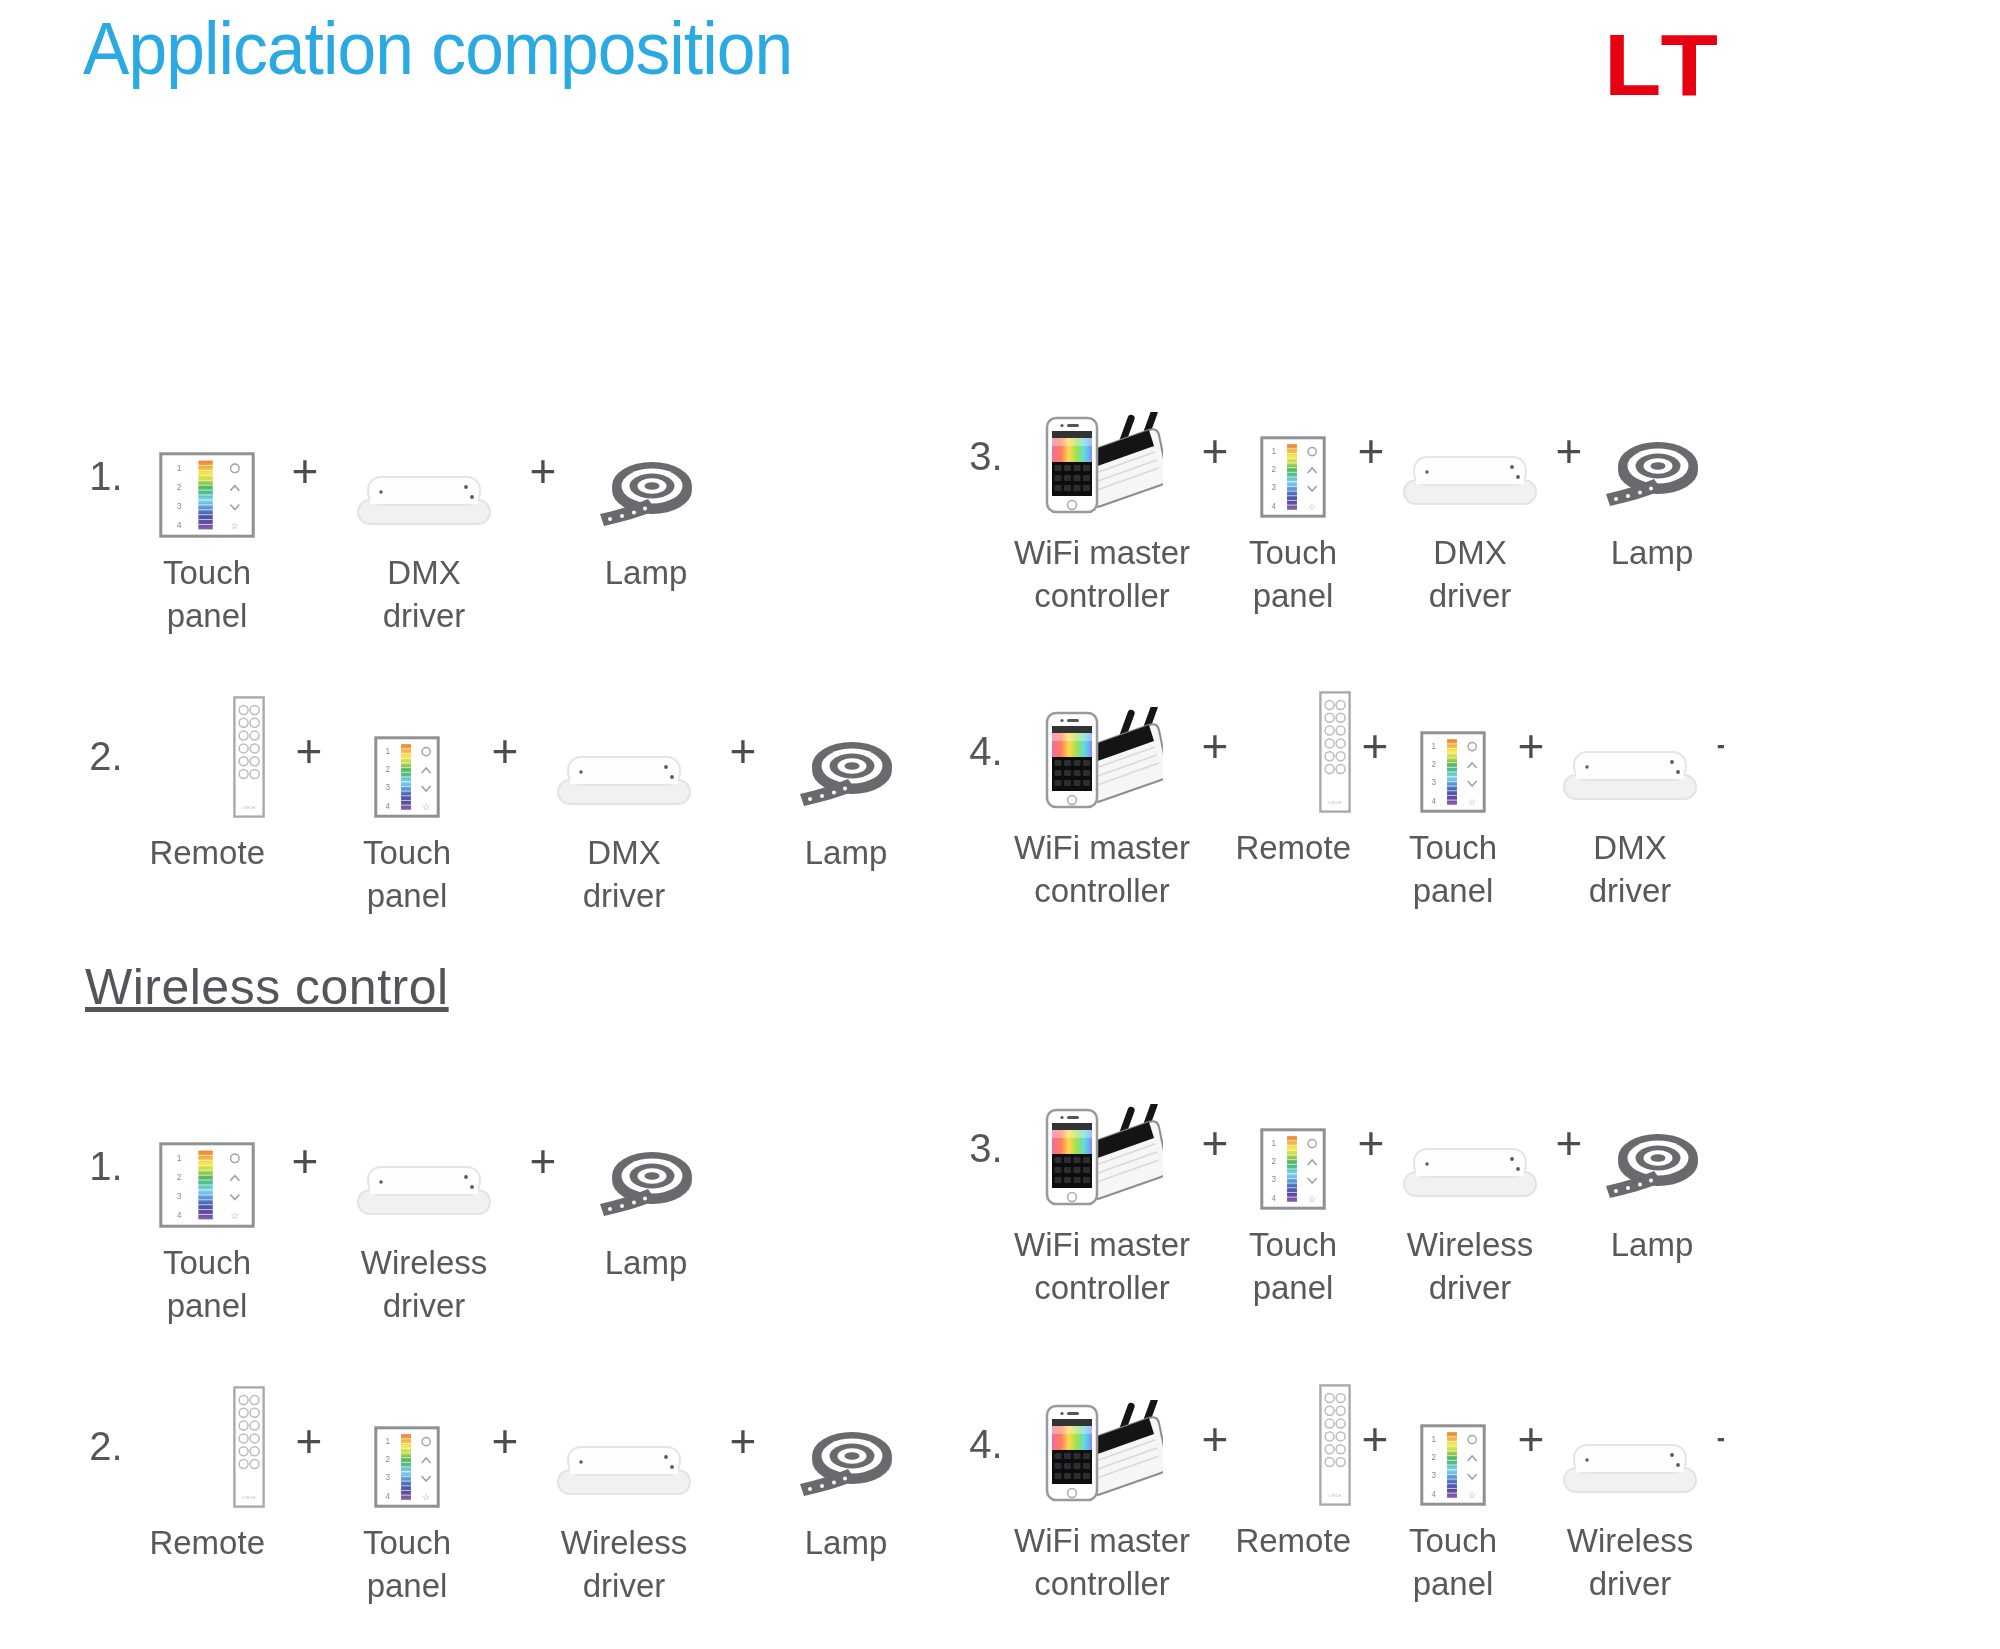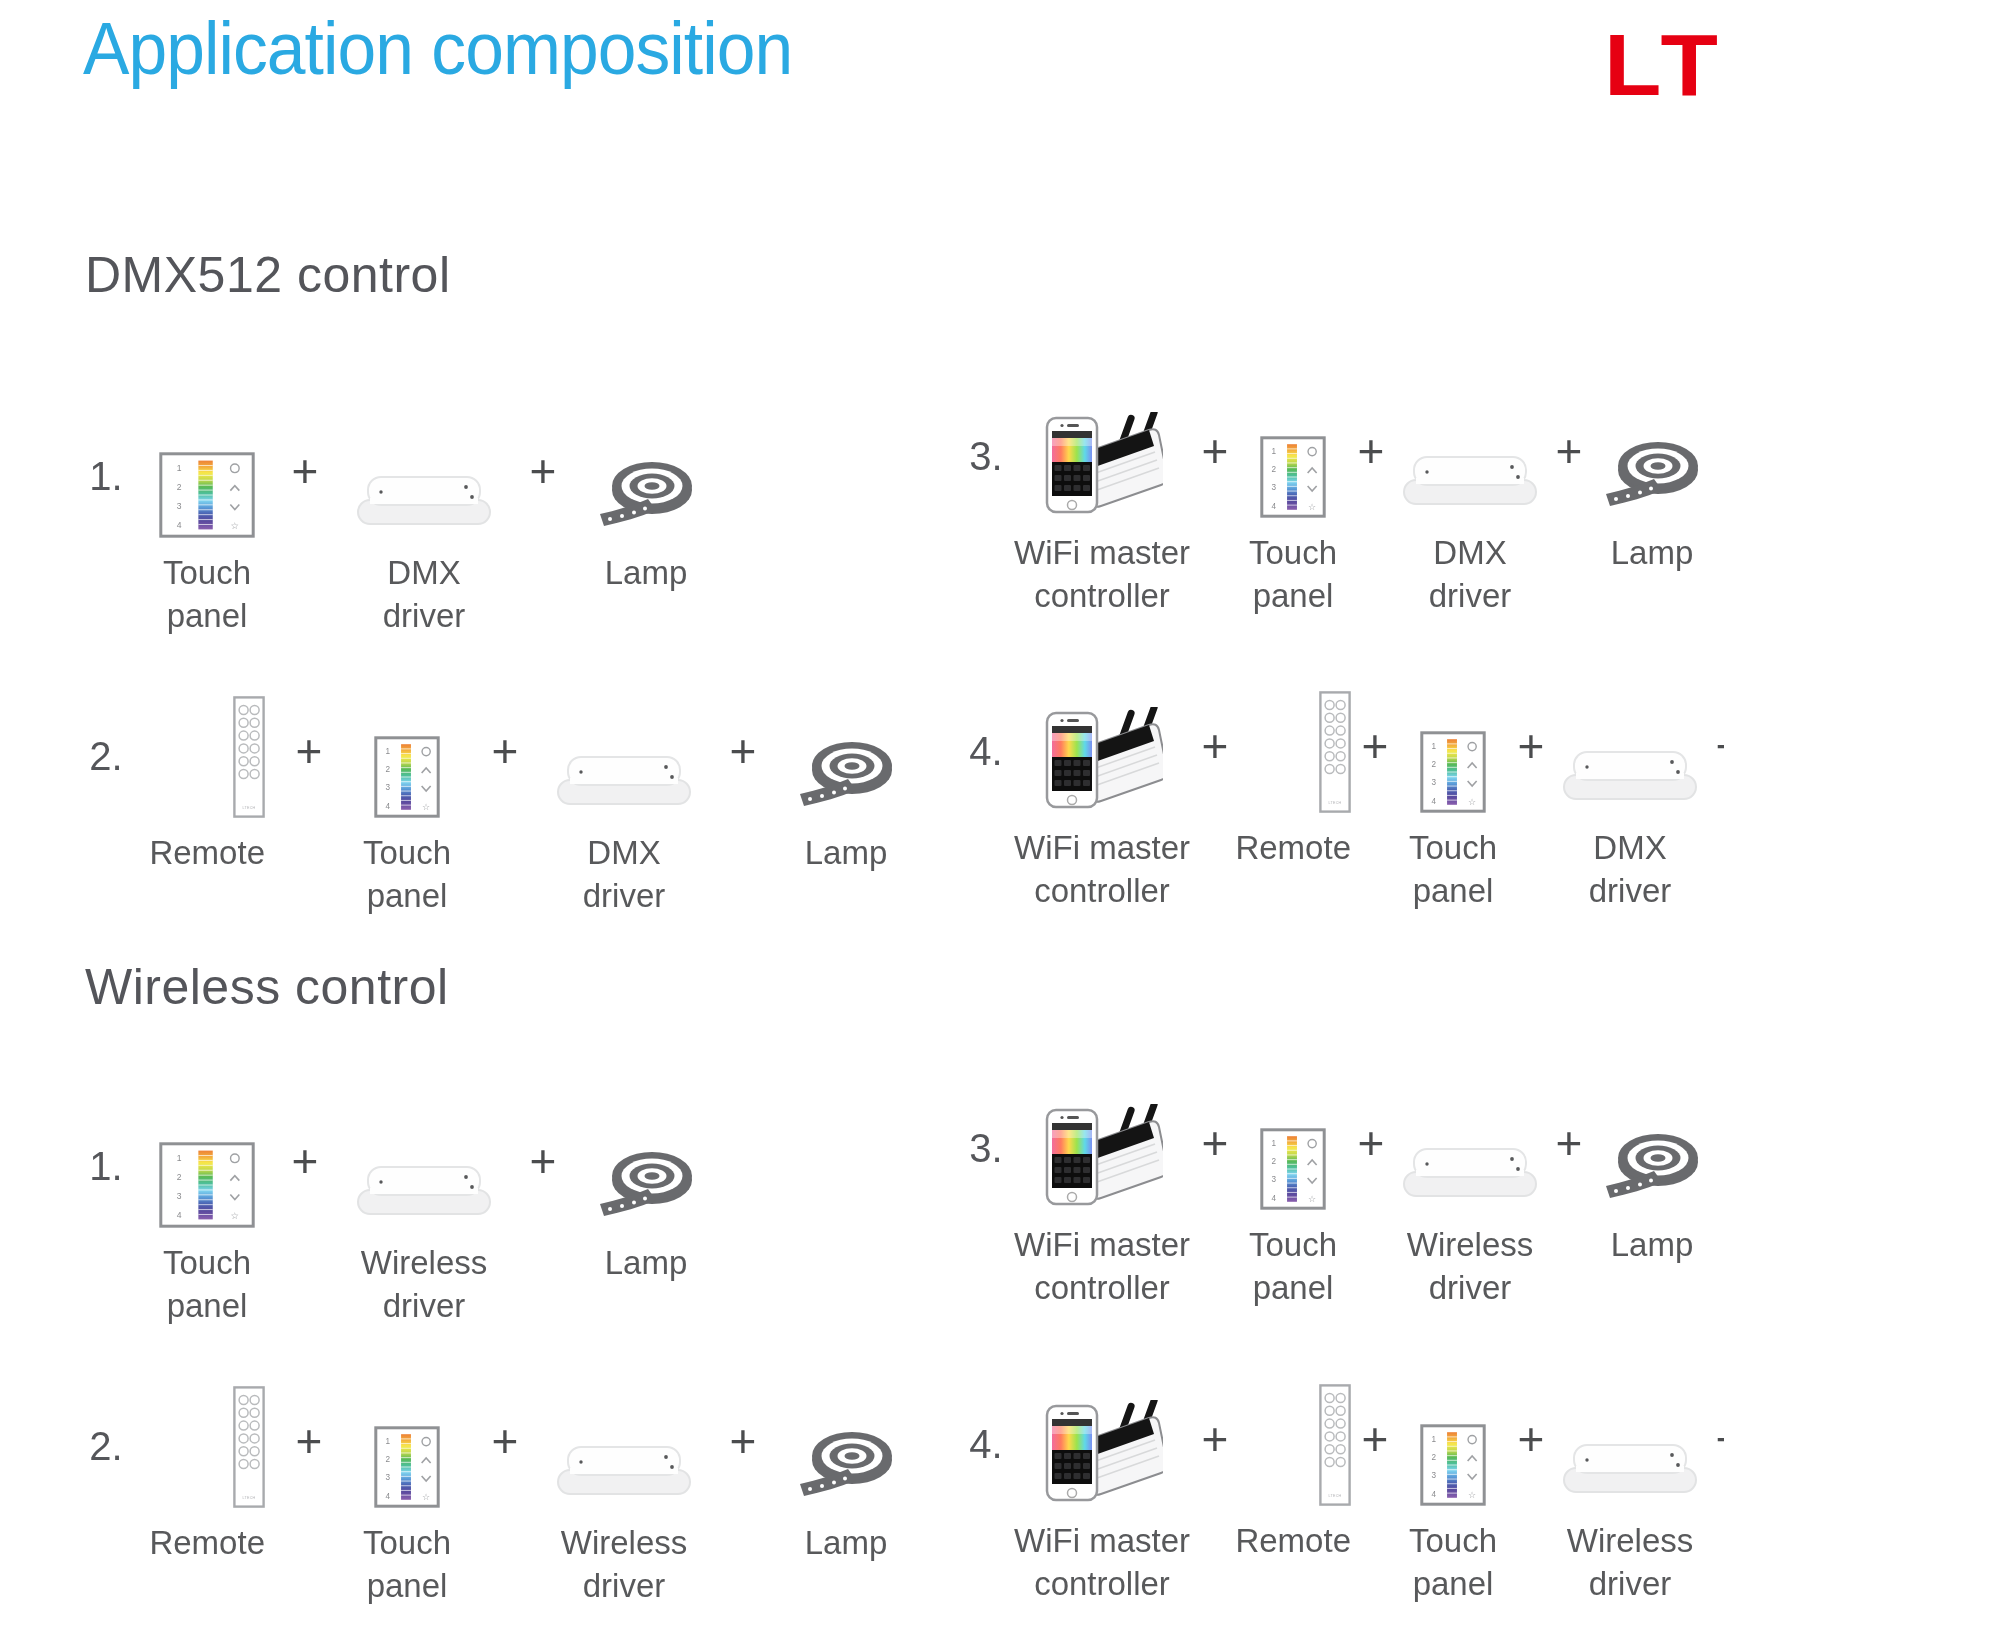--- a/index.html
+++ b/index.html
@@ -22,21 +22,21 @@
     font-size:94px;font-weight:700;letter-spacing:6px;
     color:#E60012;white-space:nowrap;
     transform:scaleY(0.92);transform-origin:left top;
   }
   .section-heading{
     position:absolute;left:85px;margin:0;
     font-size:50px;font-weight:400;letter-spacing:0.5px;
     color:#54555A;white-space:nowrap;
   }
   #heading-0{top:246px;}
-  #heading-1{top:958px;}
+  #heading-1{top:958px;text-decoration:underline;}
 
   .row{position:absolute;display:flex;align-items:flex-start;}
   .side-left{column-gap:26px;}
   .side-right{column-gap:6px;}
 
   .cell{display:flex;flex-direction:column;align-items:center;}
   .slot{height:130px;display:flex;align-items:flex-end;justify-content:center;}
 
   .cell-num{width:42px;}
   .cell-plus{width:36px;}
@@ -62,21 +62,20 @@
   .icon.m8{margin-bottom:8px;}
   .icon.m2{margin-bottom:2px;}
 </style>
 </head>
 <body>
 
 <div class="page">
   <h1 class="page-title">Application composition</h1>
   <div class="logo">LTECH</div>
 
-  <h2 class="section-heading" id="heading-0">DMX512 control</h2>
   <h2 class="section-heading" id="heading-1">Wireless control</h2>
 
   <div id="rows">
       <div class="row side-left" style="top: 408px; left: 85px;">
         <div class="cell cell-num">
           <div class="slot">
             <span class="num">1.</span>
           </div>
         </div>
         <div class="cell cell-touch_panel">

